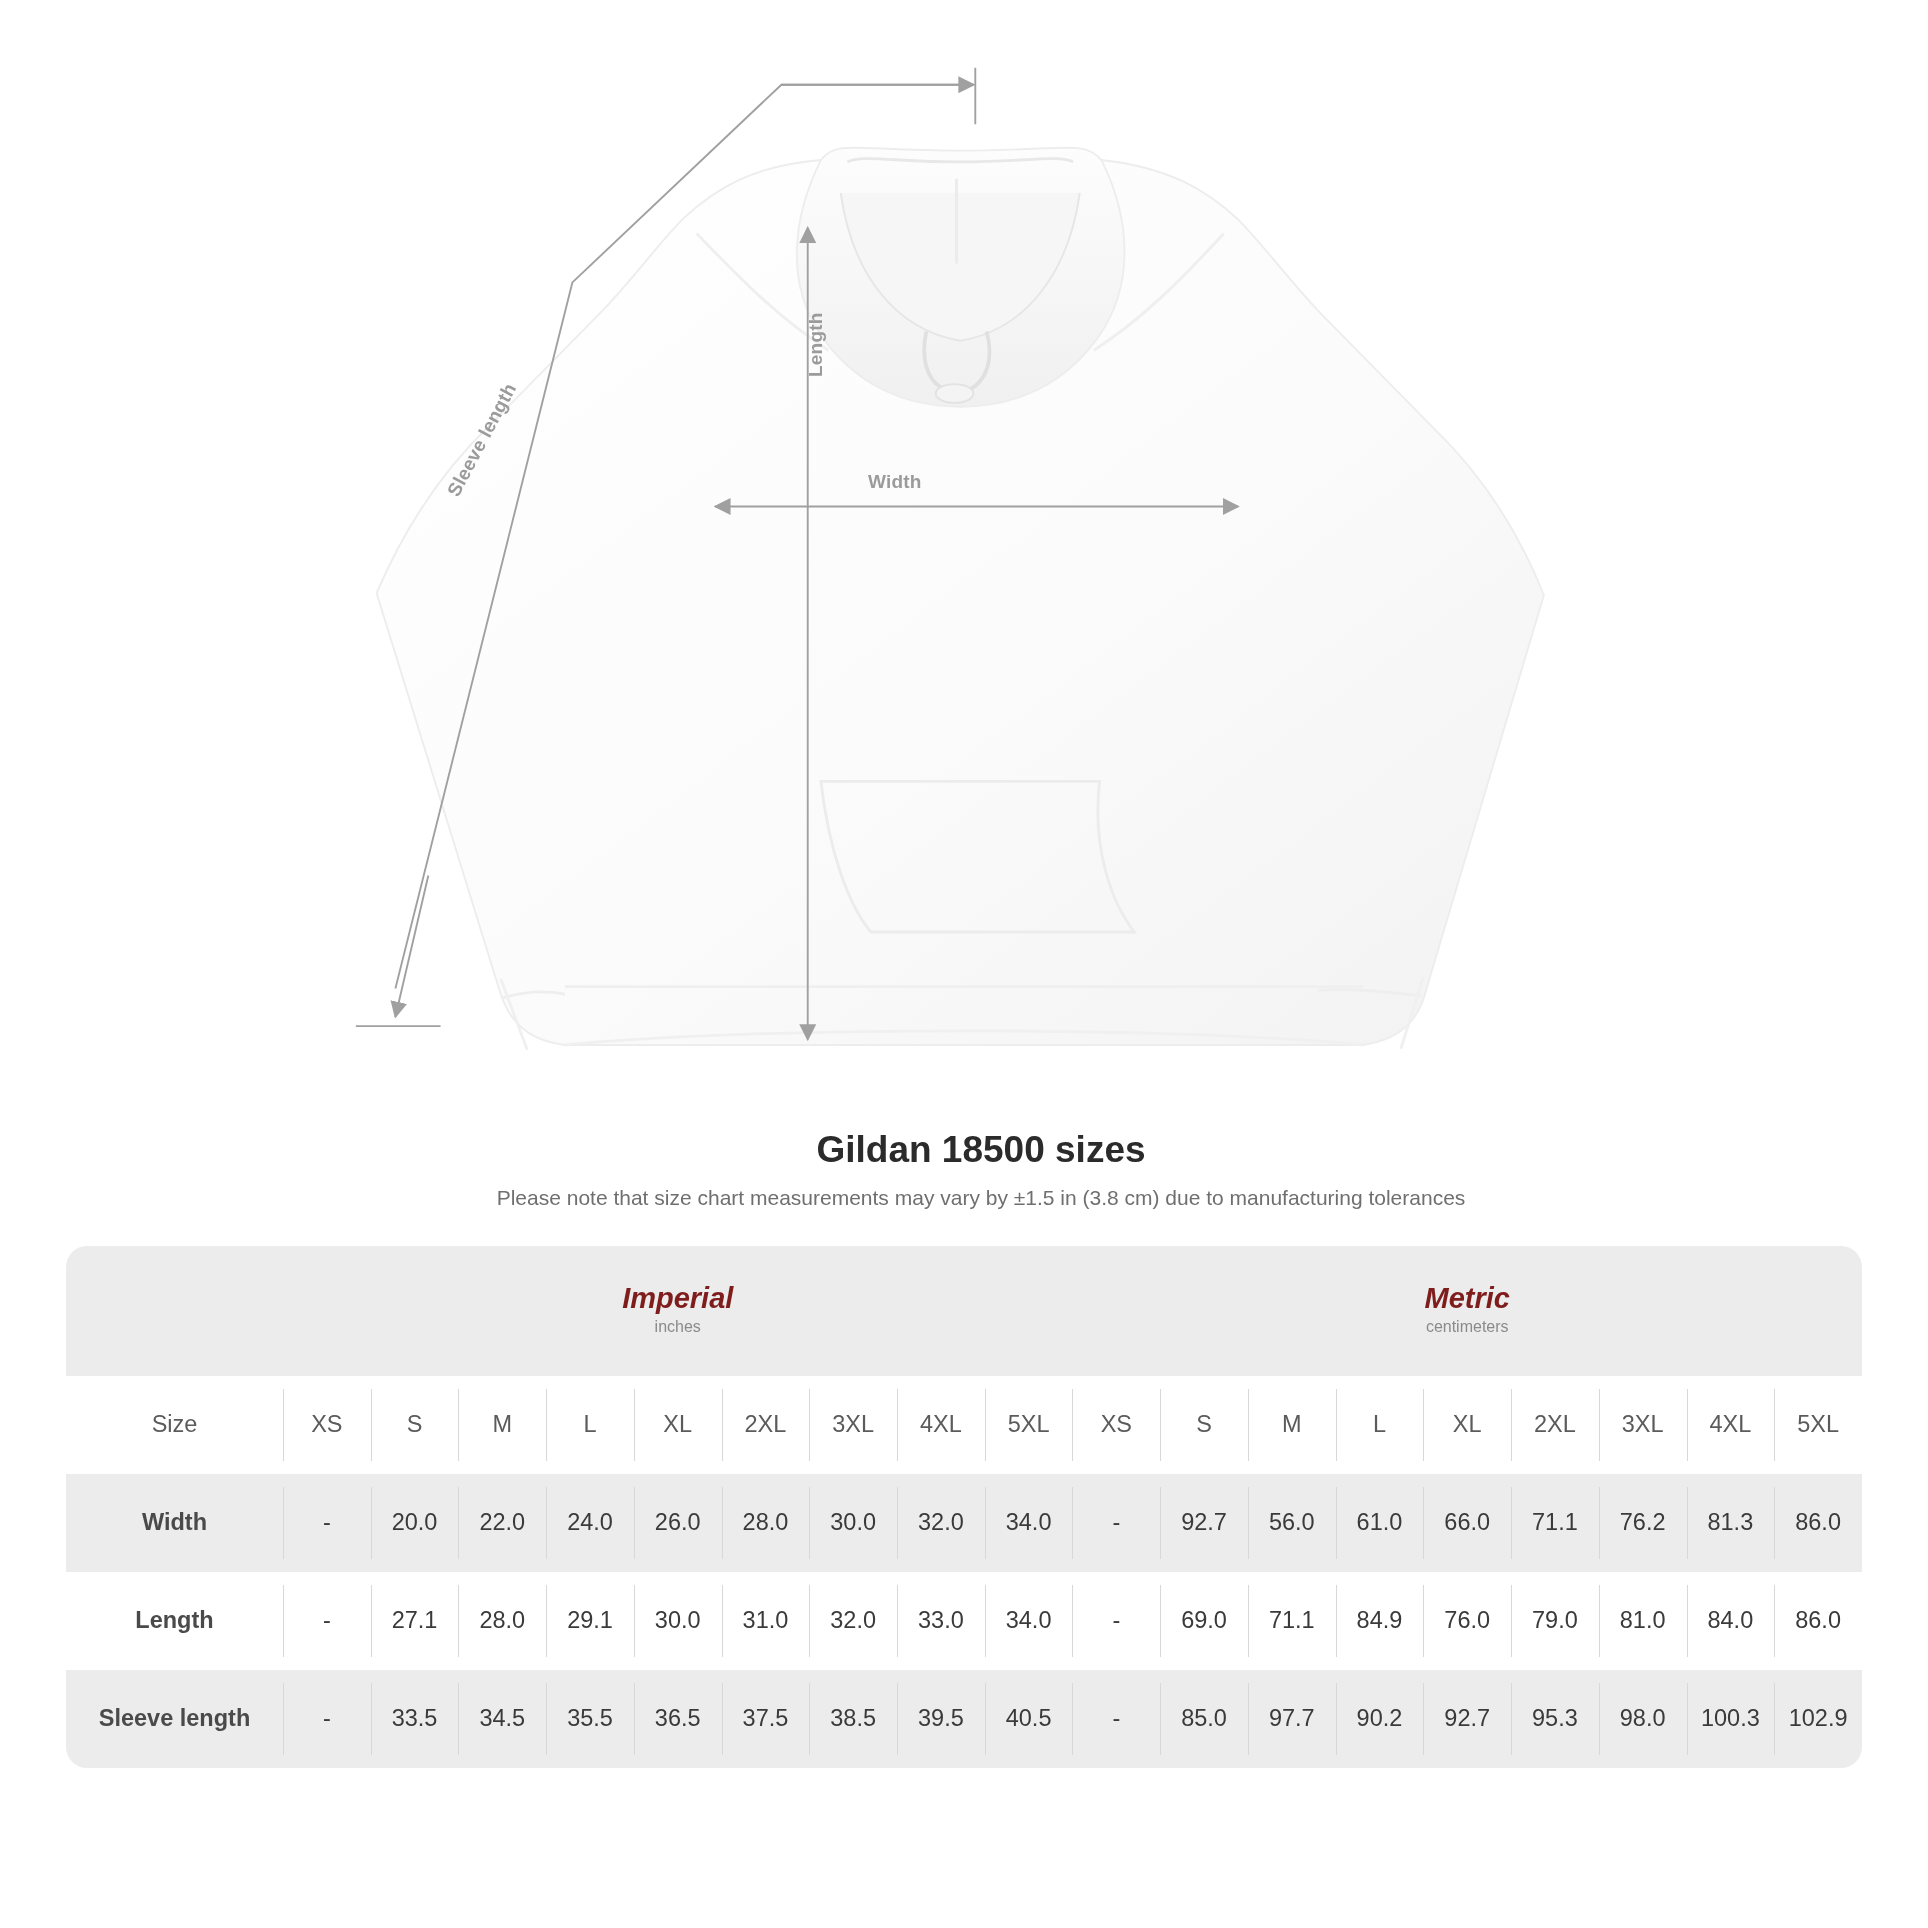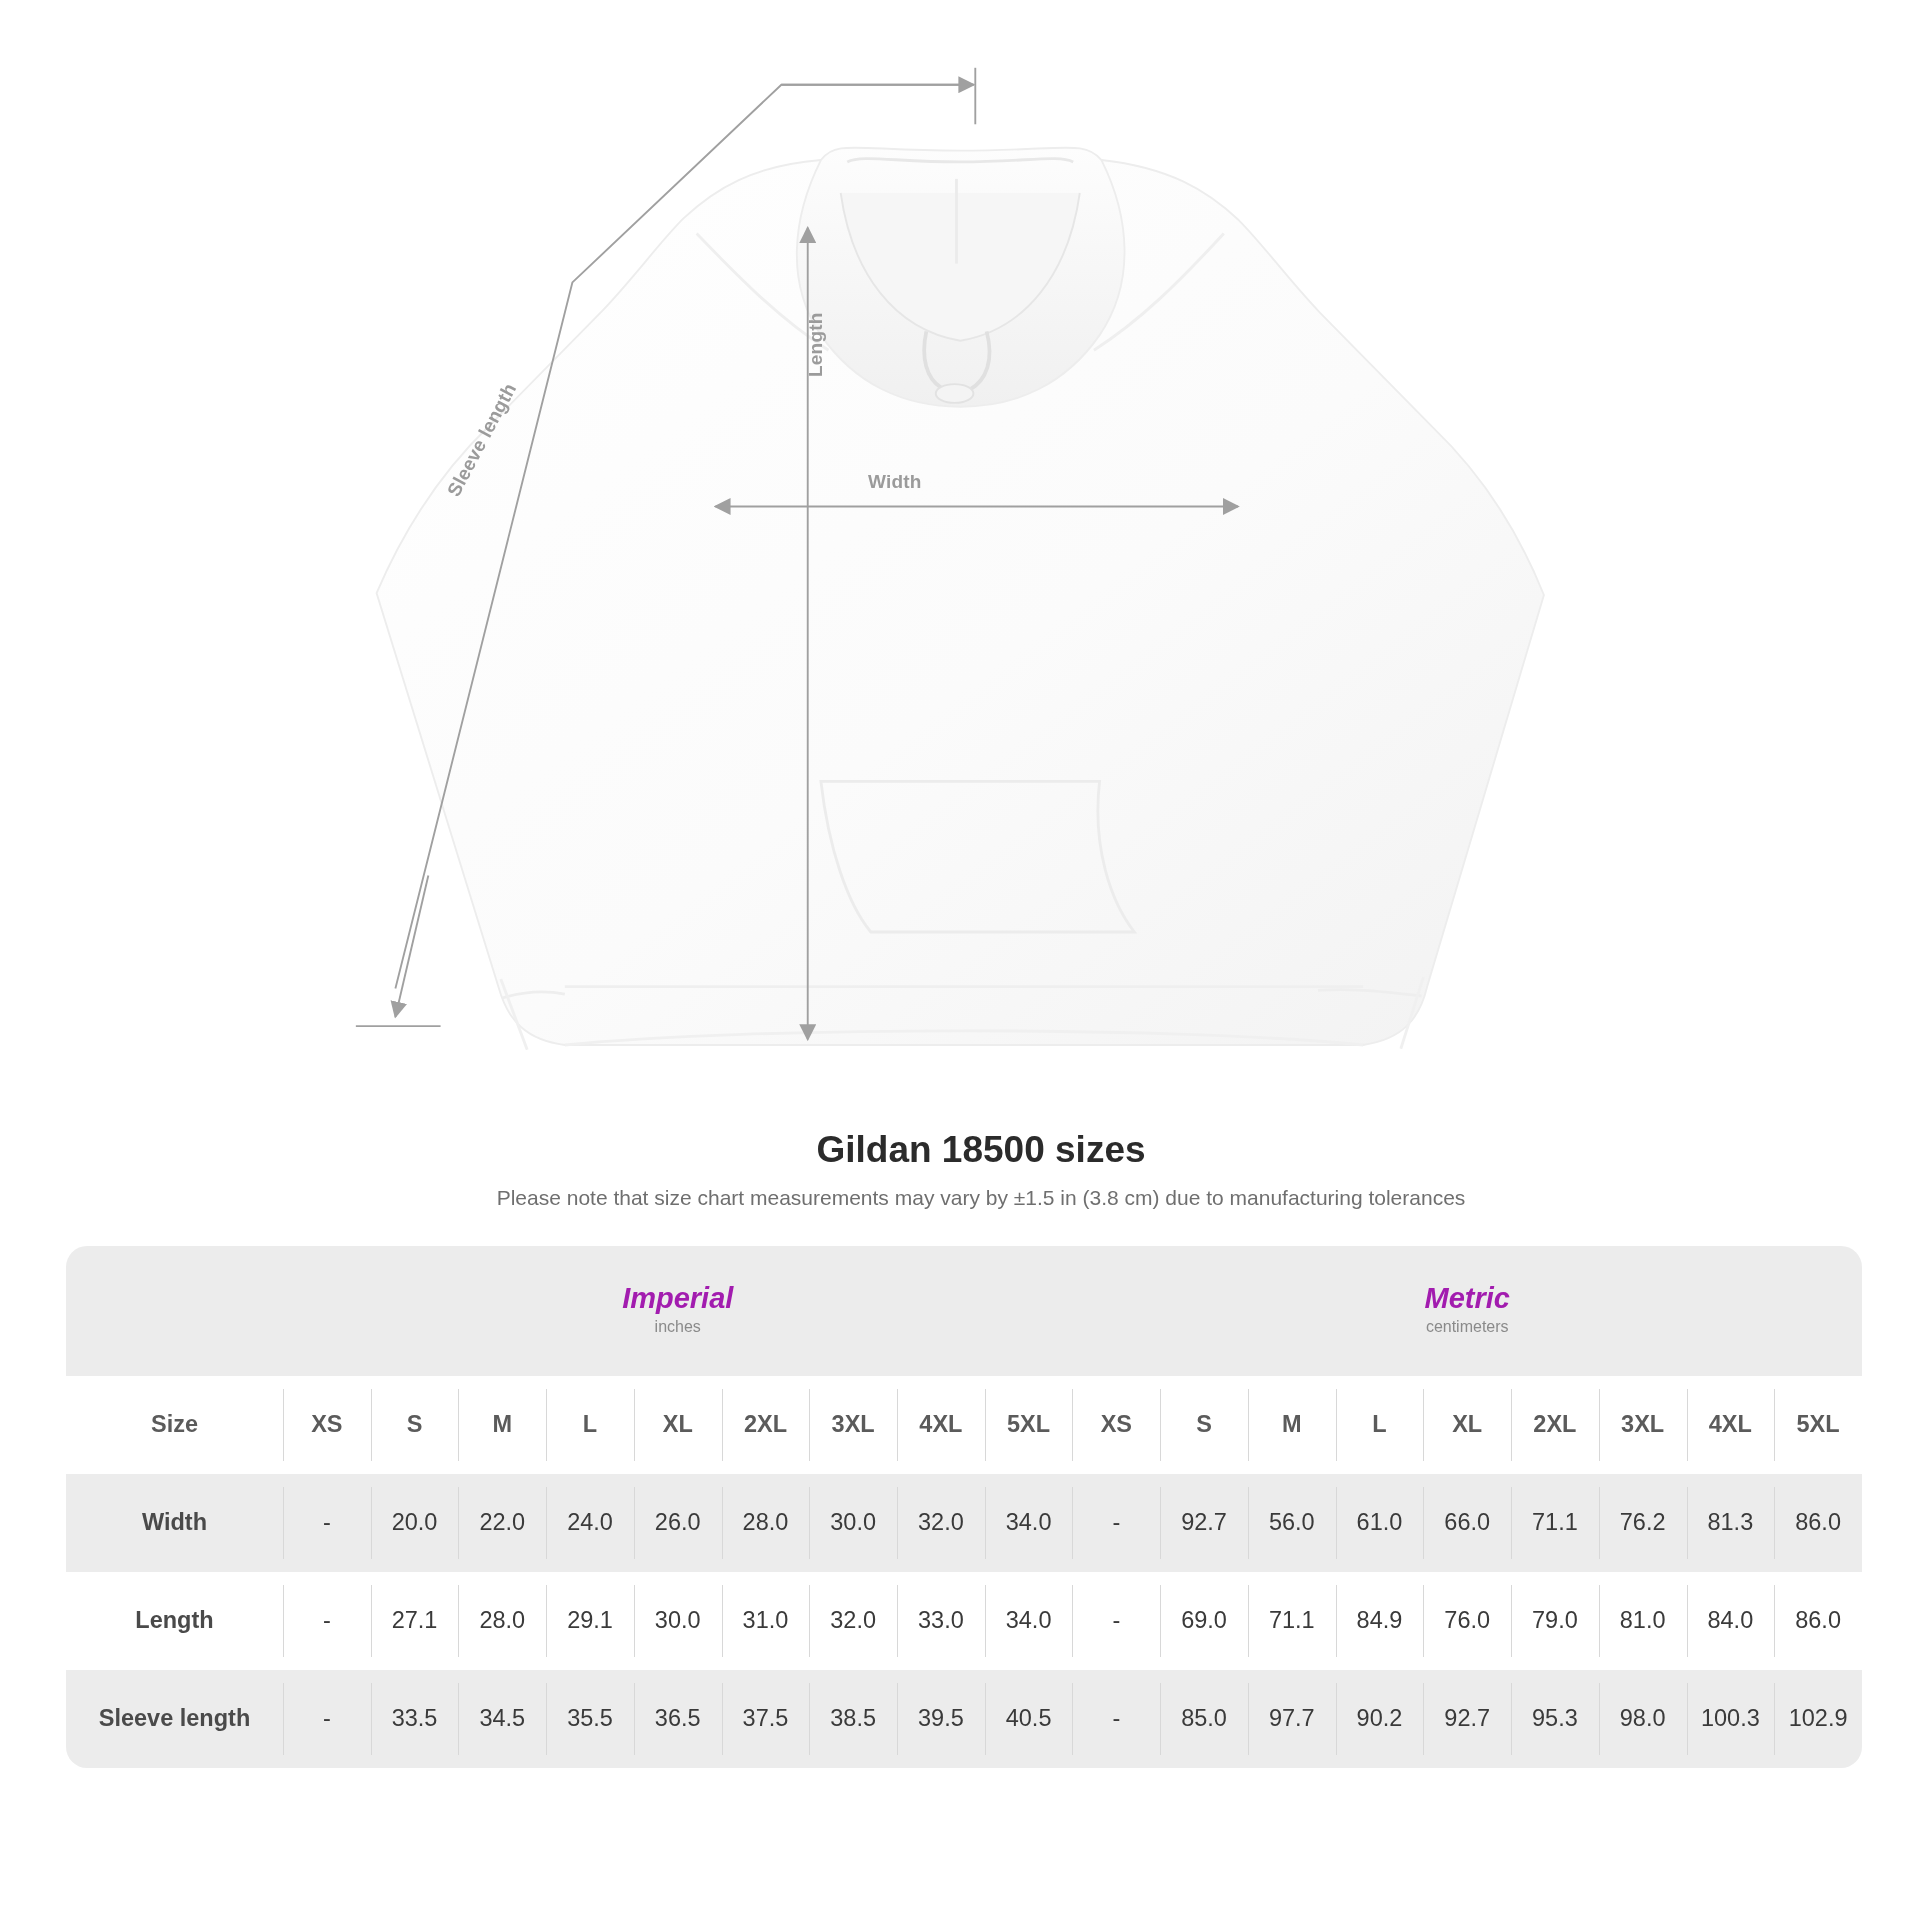--- a/index.html
+++ b/index.html
@@ -85,34 +85,34 @@
   
   .unit-row td {
     background: #ececec;
     height: 130px;
     padding: 0;
   }
   .unit-name {
     font-size: 29px;
     font-style: italic;
     font-weight: bold;
-    color: #a21caf;
+    color: #7f1d1d;
     line-height: 1.15;
   }
   .unit-sub {
     font-size: 16px;
     color: #8a8a8a;
     line-height: 1.5;
   }
   
   .size-row td {
     background: #ffffff;
     height: 98px;
     font-size: 23.5px;
-    font-weight: bold;
+    font-weight: normal;
     color: #5b5b5b;
   }
   .size-row td.rowhead { font-size: 23.5px; }
   
   .data-row td {
     height: 98px;
     font-size: 23.5px;
     color: #3a3a3a;
   }
   .data-row.odd td { background: #ececec; }

